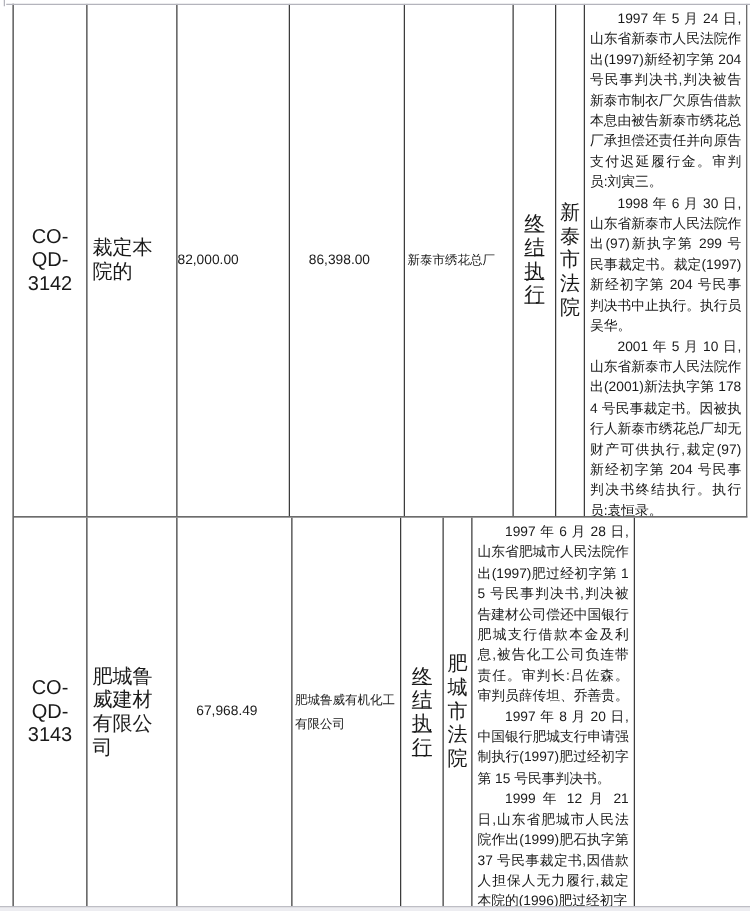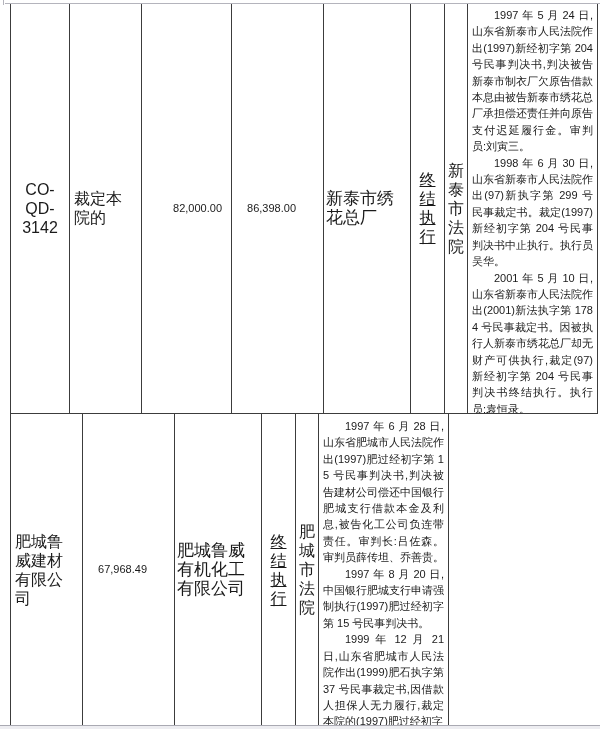--- a/index.html
+++ b/index.html
@@ -20,23 +20,23 @@
   .t-row{display:flex;box-sizing:border-box;overflow:hidden;}
   .t-row.r0{height:411px;border-bottom:1px solid #3c3c3c;}
   .t-row.r1{height:311px;}
   .cell{
     box-sizing:border-box;border-right:1px solid #3c3c3c;
     display:flex;align-items:center;overflow:hidden;
     font-size:16px;line-height:19px;
   }
   .c-id{width:59px;justify-content:center;font-size:16px;letter-spacing:0;padding:0 1px;text-align:center;}
   .c-debtor{width:72px;padding:0 4px;text-align:left;word-break:break-all;}
-  .c-amt1{width:90px;justify-content:flex-end;padding-right:9px;font-size:11px;}
+  .c-amt1{width:90px;justify-content:flex-start;padding-right:9px;font-size:11px;}
   .c-amt2{width:92px;justify-content:flex-end;padding-right:27px;font-size:11px;}
-  .c-related{width:87px;padding:0 2px;font-size:17px;word-break:break-all;}
+  .c-related{width:87px;padding:0 2px;font-size:10px;word-break:break-all;}
   .c-status{width:34px;justify-content:center;padding:0 2px;text-align:center;word-break:break-all;text-decoration:underline;}
   .c-court{width:23px;justify-content:center;padding:0 2px;text-align:center;word-break:break-all;}
   .c-detail{
     width:130px;align-items:flex-start;padding:4px 4px 2px 4px;
     font-size:11px;line-height:16.4px;
   }
   .c-detail .paras{width:100%;}
   .c-detail p{
     margin:0;text-indent:2em;text-align:justify;word-break:break-all;
     text-justify:inter-character;
@@ -77,40 +77,43 @@
       <div class="cell c-detail">
         <div class="paras">
           <p>1997 年 5 月 24 日,山东省新泰市人民法院作出(1997)新经初字第 204 号民事判决书,判决被告新泰市制衣厂欠原告借款本息由被告新泰市绣花总厂承担偿还责任并向原告支付迟延履行金。审判员:刘寅三。</p>
           <p>1998 年 6 月 30 日,山东省新泰市人民法院作出(97)新执字第 299 号民事裁定书。裁定(1997)新经初字第 204 号民事判决书中止执行。执行员吴华。</p>
           <p>2001 年 5 月 10 日,山东省新泰市人民法院作出(2001)新法执字第 1784 号民事裁定书。因被执行人新泰市绣花总厂却无财产可供执行,裁定(97)新经初字第 204 号民事判决书终结执行。执行员:袁恒录。</p>
         </div>
       </div>
     </div>
 
     <div class="t-row r1">
+      <div class="cell c-id">
+        <span>CO-QD-3143</span>
+      </div>
       <div class="cell c-debtor">
         <span>肥城鲁威建材有限公司</span>
       </div>
       <div class="cell c-amt2">
         <span>67,968.49</span>
       </div>
       <div class="cell c-related">
         <span>肥城鲁威有机化工有限公司</span>
       </div>
       <div class="cell c-status">
         <span>终结执行</span>
       </div>
       <div class="cell c-court">
         <span>肥城市法院</span>
       </div>
       <div class="cell c-detail">
         <div class="paras">
           <p>1997 年 6 月 28 日,山东省肥城市人民法院作出(1997)肥过经初字第 15 号民事判决书,判决被告建材公司偿还中国银行肥城支行借款本金及利息,被告化工公司负连带责任。审判长:吕佐森。审判员薛传坦、乔善贵。</p>
           <p>1997 年 8 月 20 日,中国银行肥城支行申请强制执行(1997)肥过经初字第 15 号民事判决书。</p>
-          <p>1999 年 12 月 21 日,山东省肥城市人民法院作出(1999)肥石执字第 37 号民事裁定书,因借款人担保人无力履行,裁定本院的(1997)肥过经初字</p>
+          <p>1999 年 12 月 21 日,山东省肥城市人民法院作出(1999)肥石执字第 37 号民事裁定书,因借款人担保人无力履行,裁定本院的(1996)肥过经初字</p>
         </div>
       </div>
     </div>
 
   </div>
 
   <div class="bottom-edge"></div>
   <div class="bottom-strip"></div>
 
 </div>

